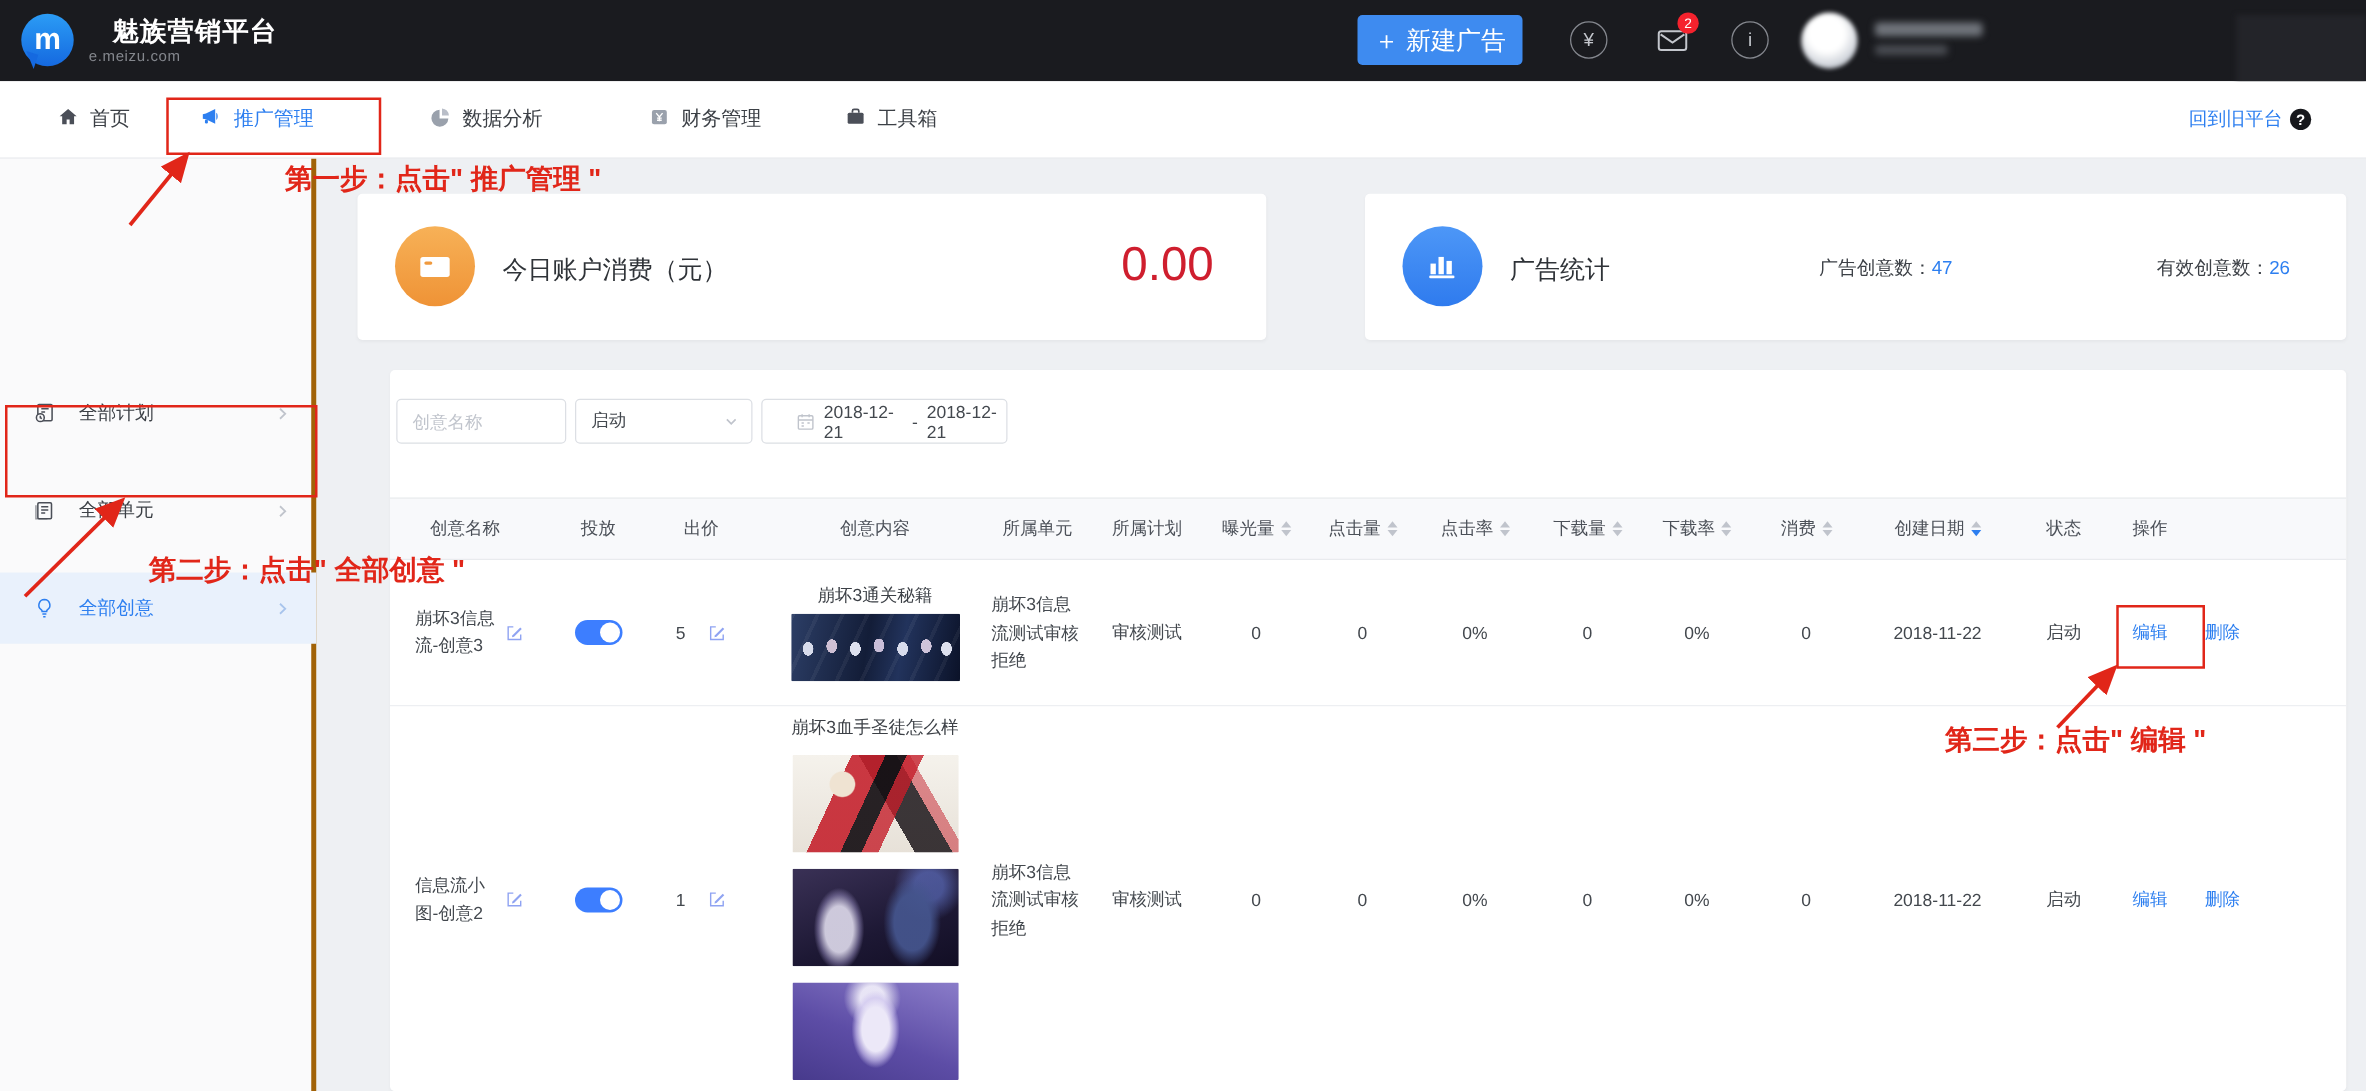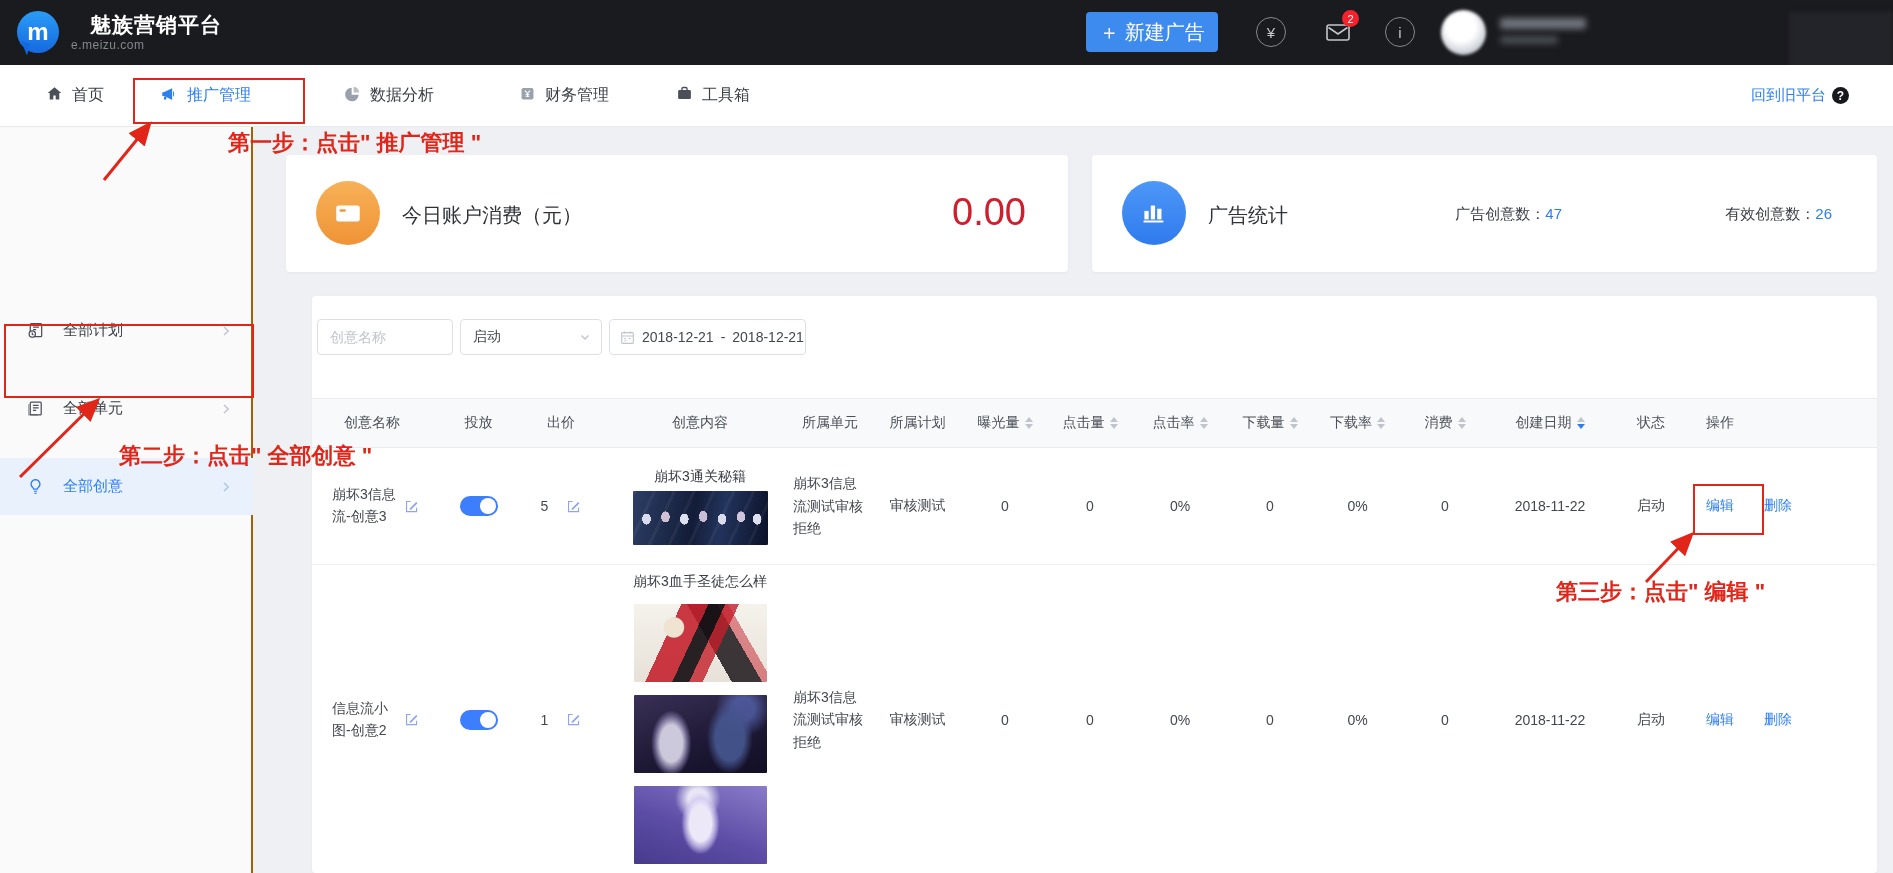--- a/index.html
+++ b/index.html
@@ -31,31 +31,31 @@
   
   .mainnav{position:absolute;left:0;top:65px;width:1893px;height:62px;background:#fff;border-bottom:1px solid #e6e8eb;box-sizing:border-box;}
   .nav-item{position:absolute;top:0;height:61px;display:flex;align-items:center;gap:9px;font-size:16px;color:#3c4046;cursor:pointer;}
   .nav-item.active{color:#2d7ff0;}
   .n1{left:46px;}.n2{left:160px;}.n3{left:344px;}.n4{left:519px;}.n5{left:676px;}
   .back-link{position:absolute;right:44px;top:0;height:61px;display:flex;align-items:center;gap:6px;
         font-size:15px;color:#2d7ff0;cursor:pointer;}
   .qmark{width:17px;height:17px;border-radius:50%;background:#17181c;color:#fff;font-size:12px;font-weight:bold;
         display:flex;align-items:center;justify-content:center;}
   
-  .sidebar{position:absolute;left:0;top:127px;width:253px;height:746px;background:#fafafb;border-right:2px solid #a16207;box-sizing:border-box;}
+  .sidebar{position:absolute;left:0;top:127px;width:253px;height:746px;background:#fafafb;border-right:4px solid #a16207;box-sizing:border-box;}
   .side-item{position:absolute;left:0;width:253px;height:57px;display:flex;align-items:center;cursor:pointer;
         font-size:15px;color:#3c4046;}
   .side-item .si-ic{margin-left:26px;width:20px;display:flex;}
   .side-item .si-lb{margin-left:17px;flex:1;}
   .side-item .si-ch{margin-right:22px;display:flex;}
   .s1{top:175px;}.s2{top:253px;}
   .s3{top:331px;background:#e9f1fc;color:#2d7ff0;}
   
   .card{position:absolute;top:155px;height:117px;background:#fff;border-radius:4px;box-shadow:0 1px 3px rgba(0,0,0,.04);}
-  .card-spend{left:286px;width:782px;}
+  .card-spend{left:286px;width:690px;padding-left:37px;}
   .card-stats{left:1092px;width:785px;}
   .big-circle{position:absolute;left:30px;top:26px;width:64px;height:64px;border-radius:50%;
         display:flex;align-items:center;justify-content:center;}
   .oc{background:linear-gradient(180deg,#f7b157,#ef9336);}
   .bc{background:linear-gradient(180deg,#4d97f7,#2f7bee);}
   .card-title{position:absolute;left:116px;top:47px;font-size:20px;color:#2f3338;}
   .spend-val{position:absolute;right:42px;top:36px;font-size:38px;color:#cf1e2e;}
   .stat-grp{position:absolute;top:50px;font-size:15px;color:#3c4046;}
   .stat-a{right:315px;}.stat-b{right:45px;}
   .blue-num{color:#2d7ff0;}
@@ -64,21 +64,21 @@
         box-shadow:0 1px 3px rgba(0,0,0,.04);overflow:hidden;}
   .filters{position:absolute;left:0;top:23px;height:36px;display:flex;align-items:center;}
   .f-input{margin-left:5px;width:136px;height:36px;border:1px solid #dcdfe4;border-radius:4px;padding:0 12px;
         box-sizing:border-box;font-size:14px;color:#43484e;font-family:inherit;outline:none;}
   .f-input::placeholder{color:#c0c4cc;}
   .f-select{margin-left:7px;width:142px;height:36px;border:1px solid #dcdfe4;border-radius:4px;display:flex;
         align-items:center;box-sizing:border-box;font-size:14px;color:#43484e;cursor:pointer;}
   .f-select .fs-lb{margin-left:12px;flex:1;}
   .f-select .fs-ch{margin-right:10px;display:flex;}
   .f-date{margin-left:7px;width:197px;height:36px;border:1px solid #dcdfe4;border-radius:4px;display:flex;
-        align-items:center;box-sizing:border-box;font-size:14px;color:#43484e;gap:7px;cursor:pointer;}
+        align-items:center;box-sizing:border-box;font-size:14px;color:#43484e;gap:7px;cursor:pointer;padding-left:17px;}
   .f-date .cal{margin-left:10px;display:flex;}
   
   .tbl{position:absolute;left:0;top:102px;width:1565px;}
   .thead,.trow{display:grid;grid-template-columns:133px 67px 98px 180px 80px 95px 80px 90px 90px 90px 85px 90px 120px 82px 185px;}
   .thead{height:50px;background:#f8f9fb;border-top:1px solid #e9ebee;border-bottom:1px solid #e9ebee;box-sizing:border-box;}
   .th{display:flex;align-items:center;justify-content:center;font-size:14px;color:#4b5058;white-space:nowrap;}
   .th.left{justify-content:flex-start;padding-left:32px;}
   .th.opsh{justify-content:flex-start;padding-left:14px;}
   .sort{display:inline-flex;flex-direction:column;margin-left:5px;gap:2px;}
   .sort i{display:block;width:0;height:0;border-left:4px solid transparent;border-right:4px solid transparent;}

